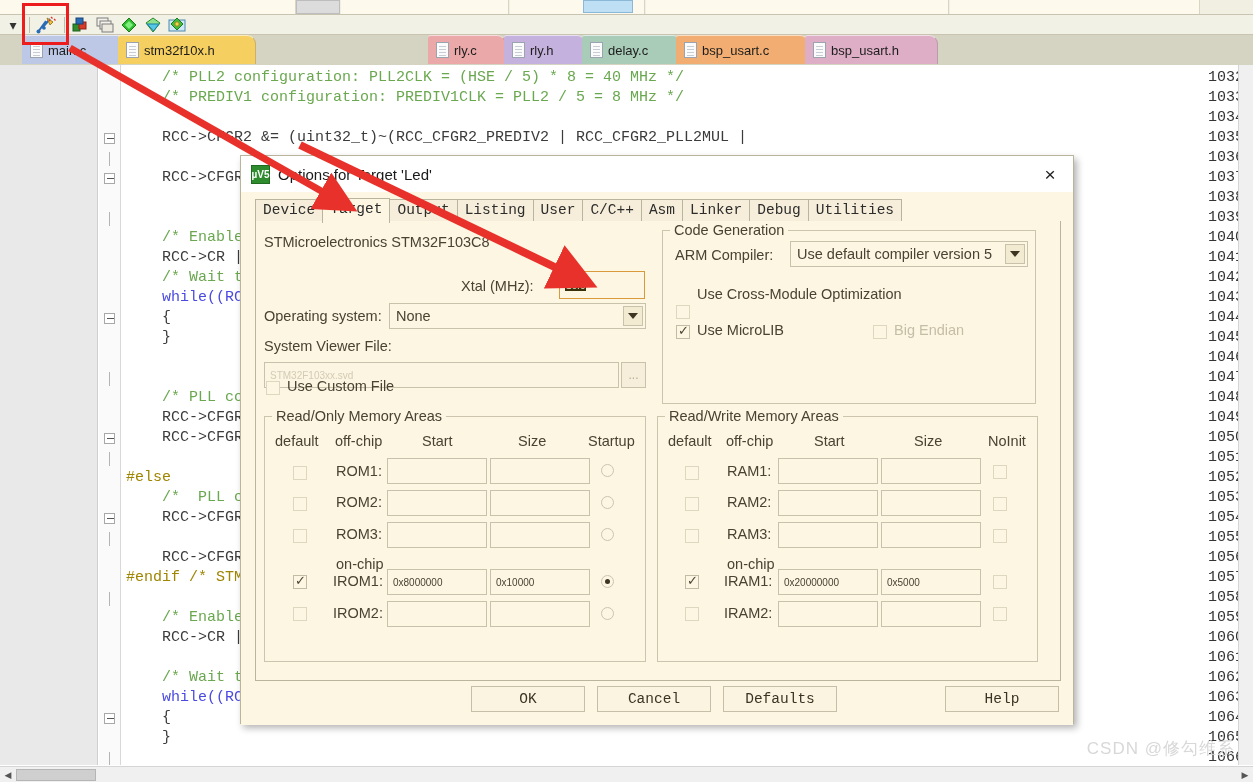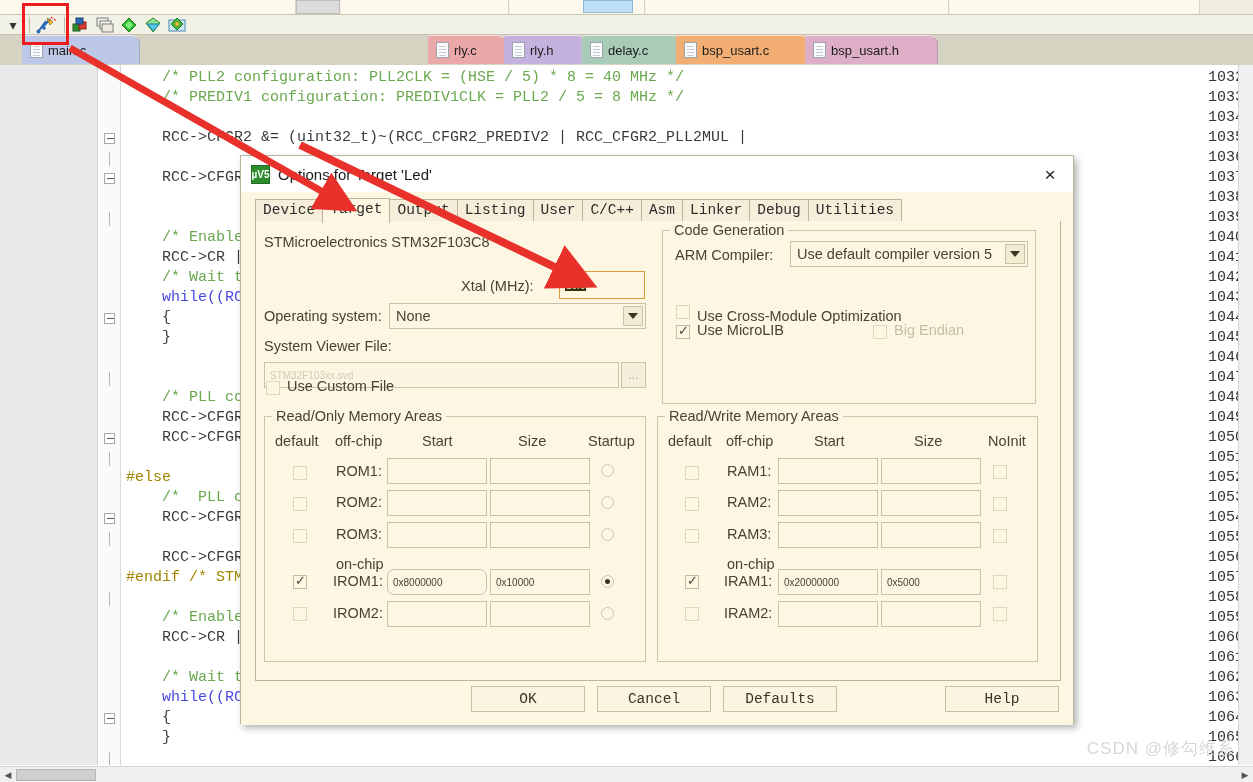--- a/index.html
+++ b/index.html
@@ -293,20 +293,24 @@
       </svg>
     </div>
   </div>
 
   <div class="red-box"></div>
 
   <div class="tabstrip">
     <div class="tab" style="left:22px;width:118px;background:#bcc8e6;">
       <span class="pgico"></span>
       <span class="tablabel">main.c</span>
+    </div>
+    <div class="tab" style="left:118px;width:138px;background:#f5cf5f;">
+      <span class="pgico"></span>
+      <span class="tablabel">stm32f10x.h</span>
     </div>
     <div class="tab" style="left:428px;width:78px;background:#eaa8a8;">
       <span class="pgico"></span>
       <span class="tablabel">rly.c</span>
     </div>
     <div class="tab" style="left:504px;width:82px;background:#c5b1dd;">
       <span class="pgico"></span>
       <span class="tablabel">rly.h</span>
     </div>
     <div class="tab" style="left:582px;width:100px;background:#a8ccb8;">
@@ -474,21 +478,21 @@
 
         <div class="lbl" style="left:419px; top:26px;">ARM Compiler:</div>
         <div class="combo" style="left:534px; top:20px; width:238px; height:26px;">
           <span>Use default compiler version 5</span>
           <span class="arrow">
               <i></i>
             </span>
         </div>
 
         <div class="chk dim" style="left:420px; top:84px;"></div>
-        <div class="lbl" style="left:441px; top:87px;">Use Cross-Module Optimization</div>
+        <div class="lbl" style="left:441px; top:65px;">Use Cross-Module Optimization</div>
 
         <div class="chk on" style="left:420px; top:104px;"></div>
         <div class="lbl" style="left:441px; top:101px;">Use MicroLIB</div>
 
         <div class="chk dim" style="left:617px; top:104px;"></div>
         <div class="lbl lbl-dim" style="left:638px; top:101px;">Big Endian</div>
 
         <div class="group" style="left:8px; top:195px; width:382px; height:246px;"></div>
         <div class="group-title" style="left:16px; top:187px;">Read/Only Memory Areas</div>
 
@@ -513,21 +517,21 @@
         <div class="chk dim" style="left:37px; top:308px;"></div>
         <div class="lbl" style="left:80px; top:305px;">ROM3:</div>
         <div class="txtbox" style="left:131px; top:301px; width:100px; height:26px;"></div>
         <div class="txtbox" style="left:234px; top:301px; width:100px; height:26px;"></div>
         <div class="radio" style="left:345px; top:307px;"></div>
 
         <div class="lbl" style="left:80px; top:335px;">on-chip</div>
 
         <div class="chk on" style="left:37px; top:354px;"></div>
         <div class="lbl" style="left:77px; top:352px;">IROM1:</div>
-        <div class="txtbox" style="left:131px; top:348px; width:100px; height:26px; display:flex; align-items:center;border-radius:7px;">0x8000000</div>
+        <div class="txtbox" style="left:131px; top:348px; width:100px; height:26px; display:flex; align-items:center;">0x8000000</div>
         <div class="txtbox" style="left:234px; top:348px; width:100px; height:26px; display:flex; align-items:center;">0x10000</div>
         <div class="radio on" style="left:345px; top:354px;"></div>
 
         <div class="chk dim" style="left:37px; top:386px;"></div>
         <div class="lbl" style="left:77px; top:384px;">IROM2:</div>
         <div class="txtbox" style="left:131px; top:380px; width:100px; height:26px;"></div>
         <div class="txtbox" style="left:234px; top:380px; width:100px; height:26px;"></div>
         <div class="radio" style="left:345px; top:386px;"></div>
 
         <div class="group" style="left:401px; top:195px; width:381px; height:246px;"></div>

